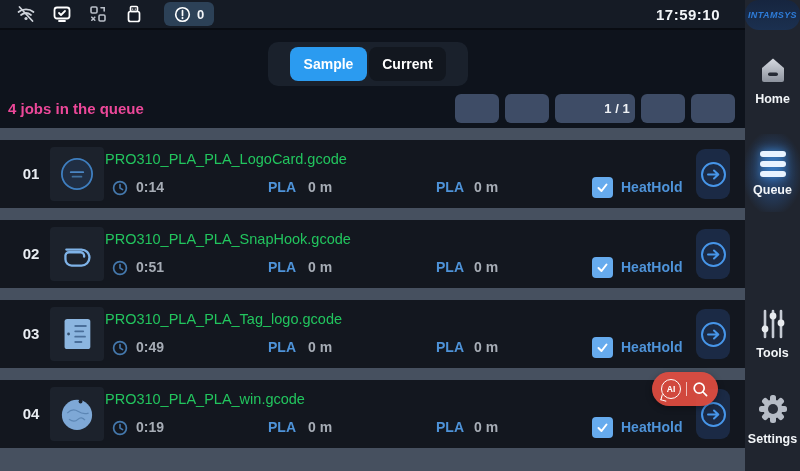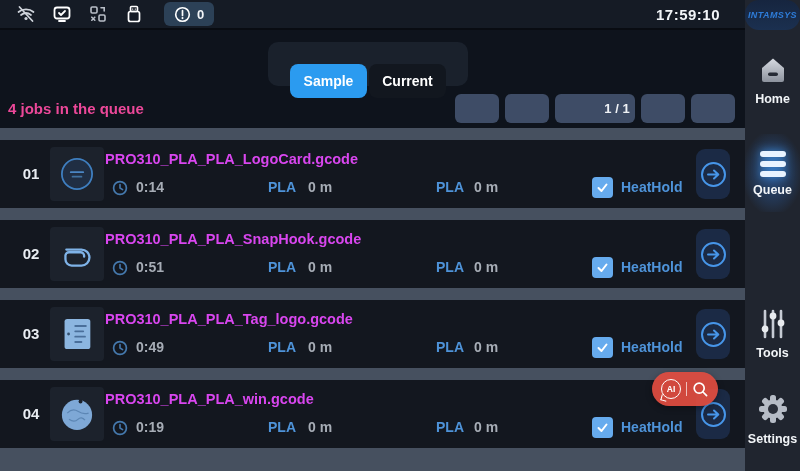--- a/index.html
+++ b/index.html
@@ -17,40 +17,40 @@
   .tb-ic { width:20px; height:20px; display:flex; align-items:center; justify-content:center; }
   .alert-badge { display:flex; align-items:center; gap:6px; background:#2c4157;
     border-radius:6px; height:24px; padding:0 10px; margin-left:4px; }
   .alert-badge .cnt { color:#f2f5f8; font-size:13px; font-weight:bold; }
   .tb-time { position:absolute; right:25px; top:0; height:30px; line-height:30px;
     color:#f2f5f8; font-size:15px; font-weight:bold; letter-spacing:0.5px; }
 
   
   #header { position:absolute; left:0; top:32px; width:745px; height:96px; background:#0e131c; }
   .tabgroup { position:absolute; left:268px; top:10px; width:200px; height:44px;
-    background:#1a212c; border-radius:10px; display:flex; padding:22px; gap:2px; }
+    background:#1a212c; border-radius:10px; display:flex; align-items:center; padding:22px; gap:2px; }
   .tab { flex:1; height:34px; border-radius:8px; display:flex; align-items:center;
     justify-content:center; font-size:14px; font-weight:bold; color:#ffffff; }
   .tab.active { background:#2b9bf0; }
   .tab.inactive { background:#12171f; }
   .jobs-text { position:absolute; left:8px; top:68px; color:#ec4899; font-size:15px; font-weight:bold; }
   .pager { position:absolute; right:10px; top:62px; height:30px; display:flex; gap:6px; }
   .pg-btn { height:29px; background:#3e4c66; border-radius:6px; display:flex;
     align-items:center; justify-content:center;padding-left:44px; }
   .pg-sm { width:34px; }
   .pg-wide { width:80px; color:#eef1f5; font-size:13px; font-weight:bold; }
 
   
   #list { position:absolute; left:0; top:128px; width:745px; height:343px; background:#46505f; }
   .qrow { position:absolute; left:0; width:745px; height:68px; background:#13171f; }
   .qrow .num { position:absolute; left:16px; top:0; width:30px; height:68px; line-height:68px;
     text-align:center; color:#e9edf2; font-size:15px; font-weight:bold; }
   .thumb { position:absolute; left:50px; top:7px; width:54px; height:54px;
     background:#1c222c; border-radius:4px; display:flex; align-items:center; justify-content:center; }
-  .fname { position:absolute; left:105px; top:11px; color:#d946ef; font-size:14.5px; font-weight:bold; }
+  .fname { position:absolute; left:105px; top:11px; color:#22c55e; font-size:14.5px; font-weight:normal; }
   .clock { position:absolute; left:112px; top:40px; }
   .dur { position:absolute; left:136px; top:39px; color:#a7adb6; font-size:14px; font-weight:bold; }
   .pla1 { position:absolute; left:268px; top:39px; color:#4e93d9; font-size:14px; font-weight:bold; }
   .amt1 { position:absolute; left:308px; top:39px; color:#a7adb6; font-size:14px; font-weight:bold; }
   .pla2 { position:absolute; left:436px; top:39px; color:#4e93d9; font-size:14px; font-weight:bold; }
   .amt2 { position:absolute; left:474px; top:39px; color:#a7adb6; font-size:14px; font-weight:bold; }
   .chk { position:absolute; left:592px; top:37px; width:21px; height:21px; background:#66abee;
     border-radius:4px; display:flex; align-items:center; justify-content:center; }
   .hh { position:absolute; left:621px; top:39px; color:#4e93d9; font-size:14px; font-weight:bold; }
   .gobtn { position:absolute; left:696px; top:9px; width:34px; height:50px; background:#1b2a45;

